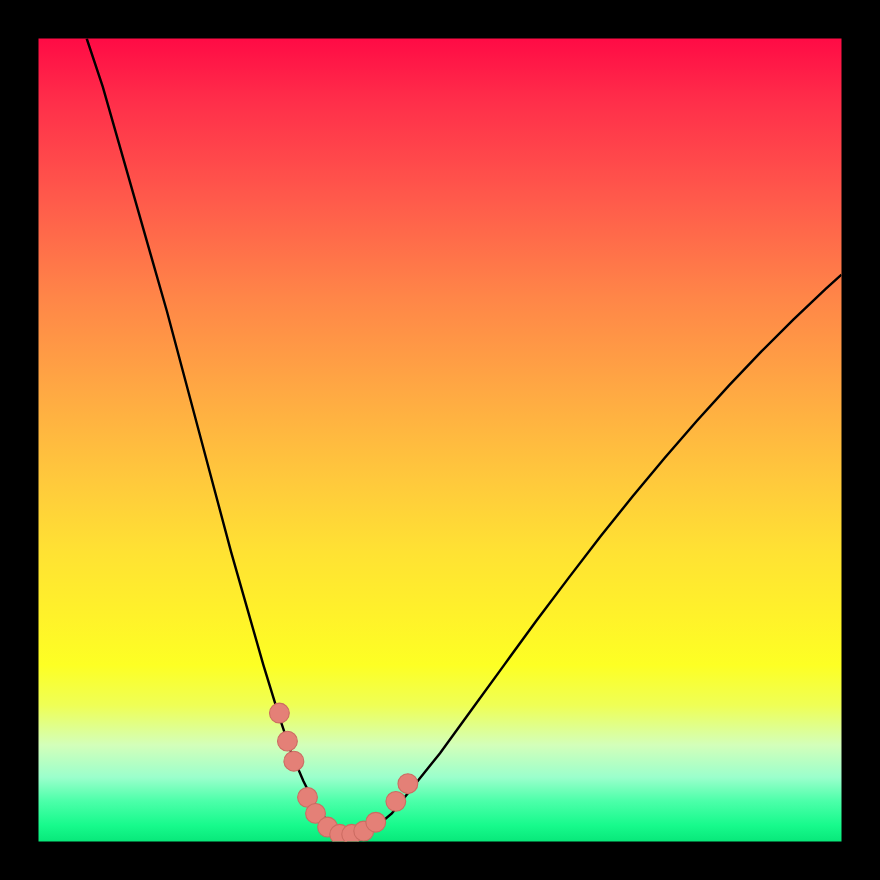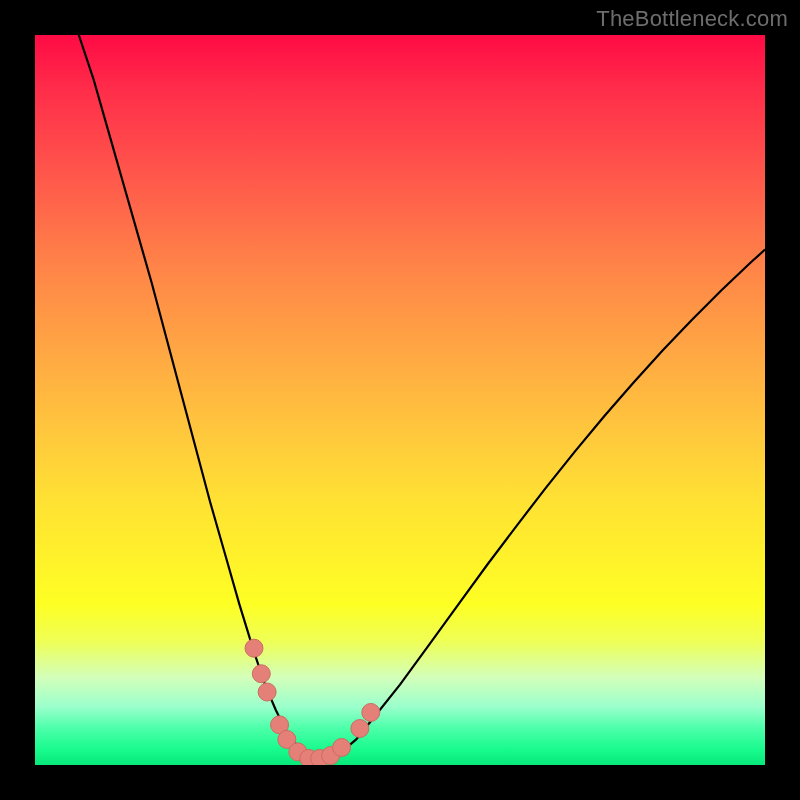--- a/index.html
+++ b/index.html
@@ -76,14 +76,13 @@
           <circle cx="262.80" cy="716.86" r="9" fill="#e48077" stroke="#cc6b62" stroke-width="1"></circle>
           <circle cx="273.75" cy="723.43" r="9" fill="#e48077" stroke="#cc6b62" stroke-width="1"></circle>
           <circle cx="284.70" cy="723.43" r="9" fill="#e48077" stroke="#cc6b62" stroke-width="1"></circle>
           <circle cx="295.65" cy="720.51" r="9" fill="#e48077" stroke="#cc6b62" stroke-width="1"></circle>
           <circle cx="306.60" cy="712.48" r="9" fill="#e48077" stroke="#cc6b62" stroke-width="1"></circle>
           <circle cx="324.85" cy="693.50" r="9" fill="#e48077" stroke="#cc6b62" stroke-width="1"></circle>
           <circle cx="335.80" cy="677.44" r="9" fill="#e48077" stroke="#cc6b62" stroke-width="1"></circle>
         </g>
     </svg>
   </div>
-  <div class="watermark">TheBottleneck.com</div>
 </div>
 
 </body></html>

